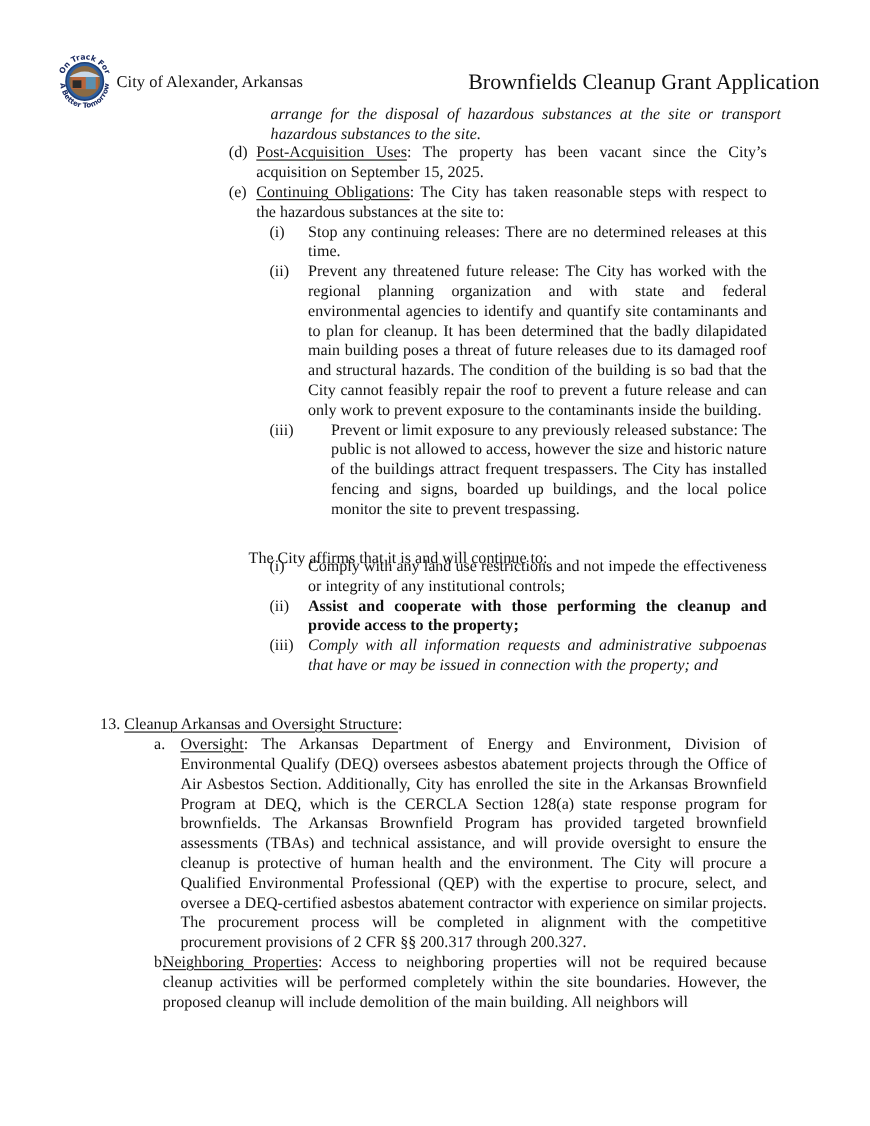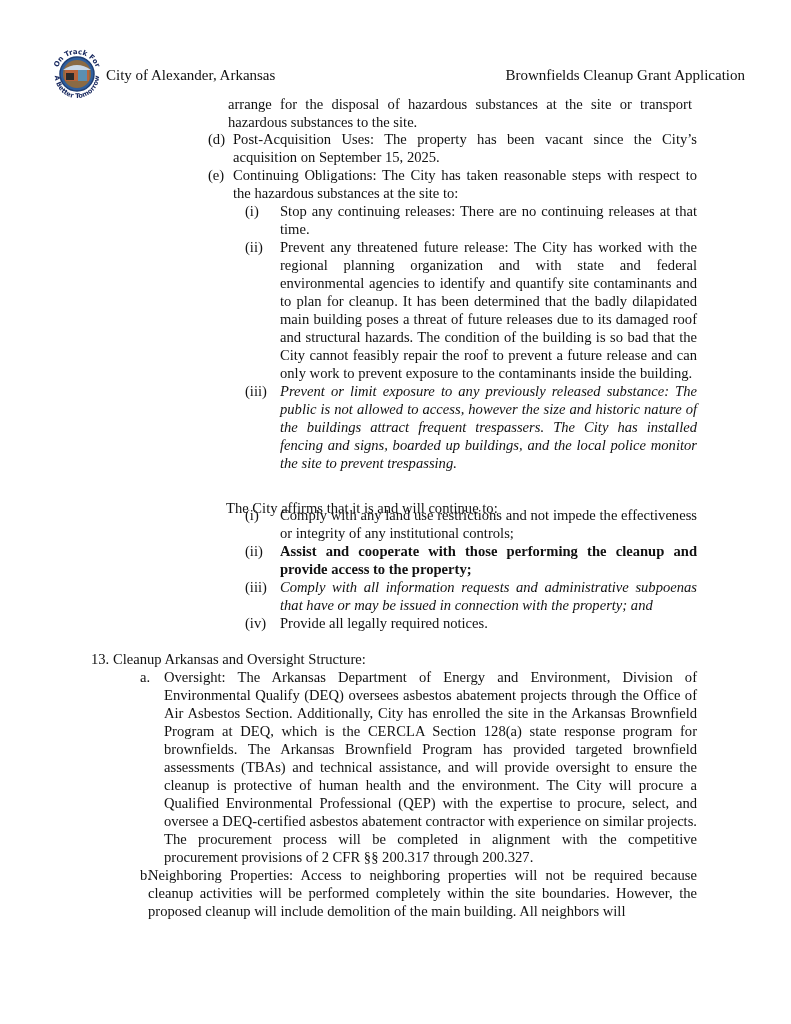--- a/index.html
+++ b/index.html
@@ -13,23 +13,23 @@
     .header {
       position: absolute; left: 46px; top: 46px; width: 700px; height: 56px;
     }
     .logo {
       position: absolute; left: 3px; top: 0px; width: 56px; height: 56px;
     }
     .header-left {
       position: absolute; left: 60px; top: 20px; font-size: 15px; text-align: center;
     }
     .header-right {
-      position: absolute; right: 1px; top: 20px; font-size: 15px;
+      position: absolute; right: 1px; top: 20px; font-size: 20px;
     }
-    .u { text-underline-offset: 2px; text-decoration-thickness: 1px; }
+    .u { text-decoration: underline; text-underline-offset: 2px; text-decoration-thickness: 1px; }
     .jt { text-align: justify; }
     .block { position: absolute; }
     .row { position: relative; }
     .marker { position: absolute; left: 0; top: 0; }
     p { margin: 0; }
   </style>
 </head>
 <body>
 
 <div class="header">
@@ -47,69 +47,65 @@
       <path d="M14,24 Q28,14 42,24" fill="#c9d8e8"></path>
       <circle cx="28" cy="28" r="17" fill="none" stroke="#1f3f75" stroke-width="1.5"></circle>
       <text font-size="7" font-family="DejaVu Sans, sans-serif" font-weight="bold" fill="#1a2a60"><textPath href="#arcTop" startOffset="50%" text-anchor="middle">On Track For</textPath></text>
       <text font-size="6.5" font-family="DejaVu Sans, sans-serif" font-weight="bold" fill="#1a2a60"><textPath href="#arcBot" startOffset="50%" text-anchor="middle">A Better Tomorrow</textPath></text>
     </svg>
   </div>
   <div class="header-left">City of Alexander, Arkansas</div>
   <div class="header-right">Brownfields Cleanup Grant Application</div>
 </div>
 
-<div class="block jt" style="left:228px; top:95px; width:464px;">
+<div class="block jt" style="left:246px; top:95px; width:464px;font-style:italic;">
   <p>arrange for the disposal of hazardous substances at the site or transport hazardous substances to the site.</p>
 </div>
 
 <div class="block" style="left:208px; top:130px; width:489px;">
   <span class="marker">(d)</span>
   <p class="jt" style="margin-left:25px;"><span class="u">Post-Acquisition Uses</span><span>: The property has been vacant since the City’s acquisition on September 15, 2025.</span></p>
 </div>
 
 <div class="block" style="left:208px; top:166px; width:489px;">
   <span class="marker">(e)</span>
   <p class="jt" style="margin-left:25px;"><span class="u">Continuing Obligations</span><span>: The City has taken reasonable steps with respect to the hazardous substances at the site to:</span></p>
 </div>
 
 <div class="block" style="left:245px; top:202px; width:452px;">
   <div class="row">
     <span class="marker">(i)</span>
-    <p class="jt" style="margin-left:35px;">Stop any continuing releases: There are no continuing releases at that time.</p>
+    <p class="jt" style="margin-left:35px;">Stop any continuing releases: There are no determined releases at this time.</p>
   </div>
   <div class="row">
     <span class="marker">(ii)</span>
     <p class="jt" style="margin-left:35px;">Prevent any threatened future release: The City has worked with the regional planning organization and with state and federal environmental agencies to identify and quantify site contaminants and to plan for cleanup. It has been determined that the badly dilapidated main building poses a threat of future releases due to its damaged roof and structural hazards. The condition of the building is so bad that the City cannot feasibly repair the roof to prevent a future release and can only work to prevent exposure to the contaminants inside the building.</p>
   </div>
   <div class="row">
     <span class="marker">(iii)</span>
-    <p class="jt" style="margin-left:35px;font-style:italic;">Prevent or limit exposure to any previously released substance: The public is not allowed to access, however the size and historic nature of the buildings attract frequent trespassers. The City has installed fencing and signs, boarded up buildings, and the local police monitor the site to prevent trespassing.</p>
+    <p class="jt" style="margin-left:56px;">Prevent or limit exposure to any previously released substance: The public is not allowed to access, however the size and historic nature of the buildings attract frequent trespassers. The City has installed fencing and signs, boarded up buildings, and the local police monitor the site to prevent trespassing.</p>
   </div>
 </div>
 
 <div class="block" style="left:226px; top:488px; width:464px;margin-top:11px;">
   <p>The City affirms that it is and will continue to:</p>
 </div>
 <div class="block" style="left:245px; top:506px; width:452px;">
   <div class="row">
     <span class="marker">(i)</span>
     <p class="jt" style="margin-left:35px;">Comply with any land use restrictions and not impede the effectiveness or integrity of any institutional controls;</p>
   </div>
   <div class="row">
     <span class="marker">(ii)</span>
     <p class="jt" style="margin-left:35px;font-weight:bold;">Assist and cooperate with those performing the cleanup and provide access to the property;</p>
   </div>
   <div class="row">
     <span class="marker">(iii)</span>
     <p class="jt" style="margin-left:35px;font-style:italic;">Comply with all information requests and administrative subpoenas that have or may be issued in connection with the property; and</p>
   </div>
-  <div class="row">
-    <span class="marker">(iv)</span>
-    <p class="jt" style="margin-left:35px;">Provide all legally required notices.</p>
-  </div>
 </div>
 
 <div class="block" style="left:91px; top:650px; width:606px;">
   <p><span>13.</span> <span class="u">Cleanup Arkansas and Oversight Structure</span><span>:</span></p>
 </div>
 
 <div class="block" style="left:140px; top:668px; width:557px;">
   <div class="row">
     <span class="marker">a.</span>
     <p class="jt" style="margin-left:24px;"><span class="u">Oversight</span><span>: The Arkansas Department of Energy and Environment, Division of Environmental Qualify (DEQ) oversees asbestos abatement projects through the Office of Air Asbestos Section. Additionally, City has enrolled the site in the Arkansas Brownfield Program at DEQ, which is the CERCLA Section 128(a) state response program for brownfields. The Arkansas Brownfield Program has provided targeted brownfield assessments (TBAs) and technical assistance, and will provide oversight to ensure the cleanup is protective of human health and the environment. The City will procure a Qualified Environmental Professional (QEP) with the expertise to procure, select, and oversee a DEQ-certified asbestos abatement contractor with experience on similar projects. The procurement process will be completed in alignment with the competitive procurement provisions of 2 CFR §§ 200.317 through 200.327.</span></p>

